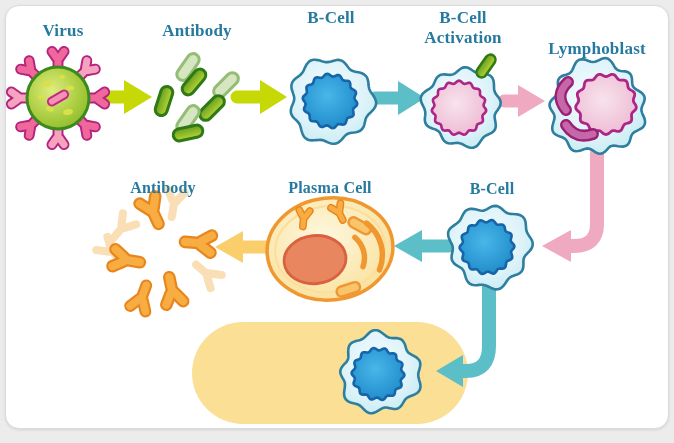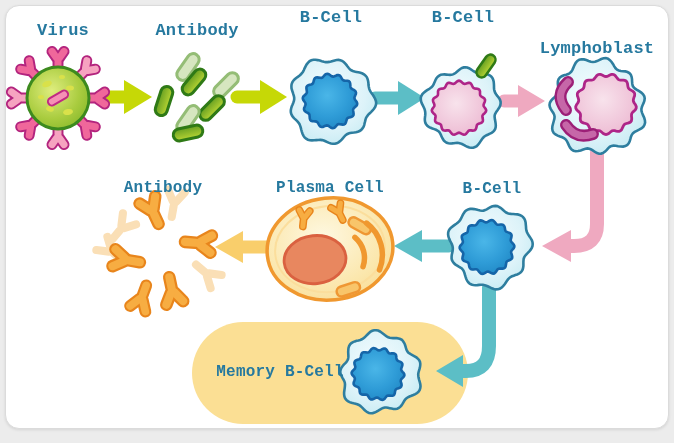--- a/index.html
+++ b/index.html
@@ -1,17 +1,17 @@
 <!DOCTYPE html>
 <html><head>
 <meta charset="utf-8">
 <style>
   html,body{margin:0;padding:0;background:#ECECEC;}
   #stage{position:relative;width:674px;height:443px;background:#ECECEC;overflow:hidden;
-         font-family:Liberation Mono, monospace;}
+         font-family:Liberation Serif, serif;}
   #card{position:absolute;left:5px;top:5px;width:662px;height:422px;background:#FFFFFF;
         border:1px solid #DBDBDB;border-radius:14px;box-shadow:0 1px 3px rgba(0,0,0,.10);}
   svg#art{position:absolute;left:0;top:0;z-index:2;}
   .lbl{position:absolute;z-index:3;color:#26799F;font-weight:bold;text-align:center;
        white-space:nowrap;transform:translateX(-50%);letter-spacing:.2px;}
   .lbl1{font-size:17px;}
   .lbl2{font-size:17px;line-height:20px;}
   .lblsm{font-size:16px;}
 </style>
 </head>
@@ -20,26 +20,26 @@
 <div id="stage">
   <div id="card"></div>
 
   <div class="lbl lbl1" style="left:63px;top:21px">Virus</div>
   <div class="lbl lbl1" style="left:197px;top:21px">Antibody</div>
   <div class="lbl lbl2" style="left:331px;top:8px">
     <div>B-Cell</div>
   </div>
   <div class="lbl lbl2" style="left:463px;top:8px">
     <div>B-Cell</div>
+    <div>Activation</div>
   </div>
   <div class="lbl lbl1" style="left:597px;top:39px">Lymphoblast</div>
   <div class="lbl lblsm" style="left:163px;top:179px">Antibody</div>
   <div class="lbl lblsm" style="left:330px;top:179px">Plasma Cell</div>
   <div class="lbl lblsm" style="left:492px;top:180px">B-Cell</div>
-  <div class="lbl lblsm" style="left:280px;top:363px">Memory B-Cell</div>
 
   <svg id="art" width="674" height="443" viewBox="0 0 674 443">
     <defs>
       <radialGradient id="g-cell" cx="45%" cy="40%" r="65%">
         <stop offset="0%" stop-color="#F5FCFE"></stop>
           <stop offset="65%" stop-color="#DDF3F9"></stop>
           <stop offset="100%" stop-color="#C7EBF3"></stop>
       </radialGradient>
       <radialGradient id="g-nucblue" cx="45%" cy="40%" r="65%">
         <stop offset="0%" stop-color="#4AB6E8"></stop>

